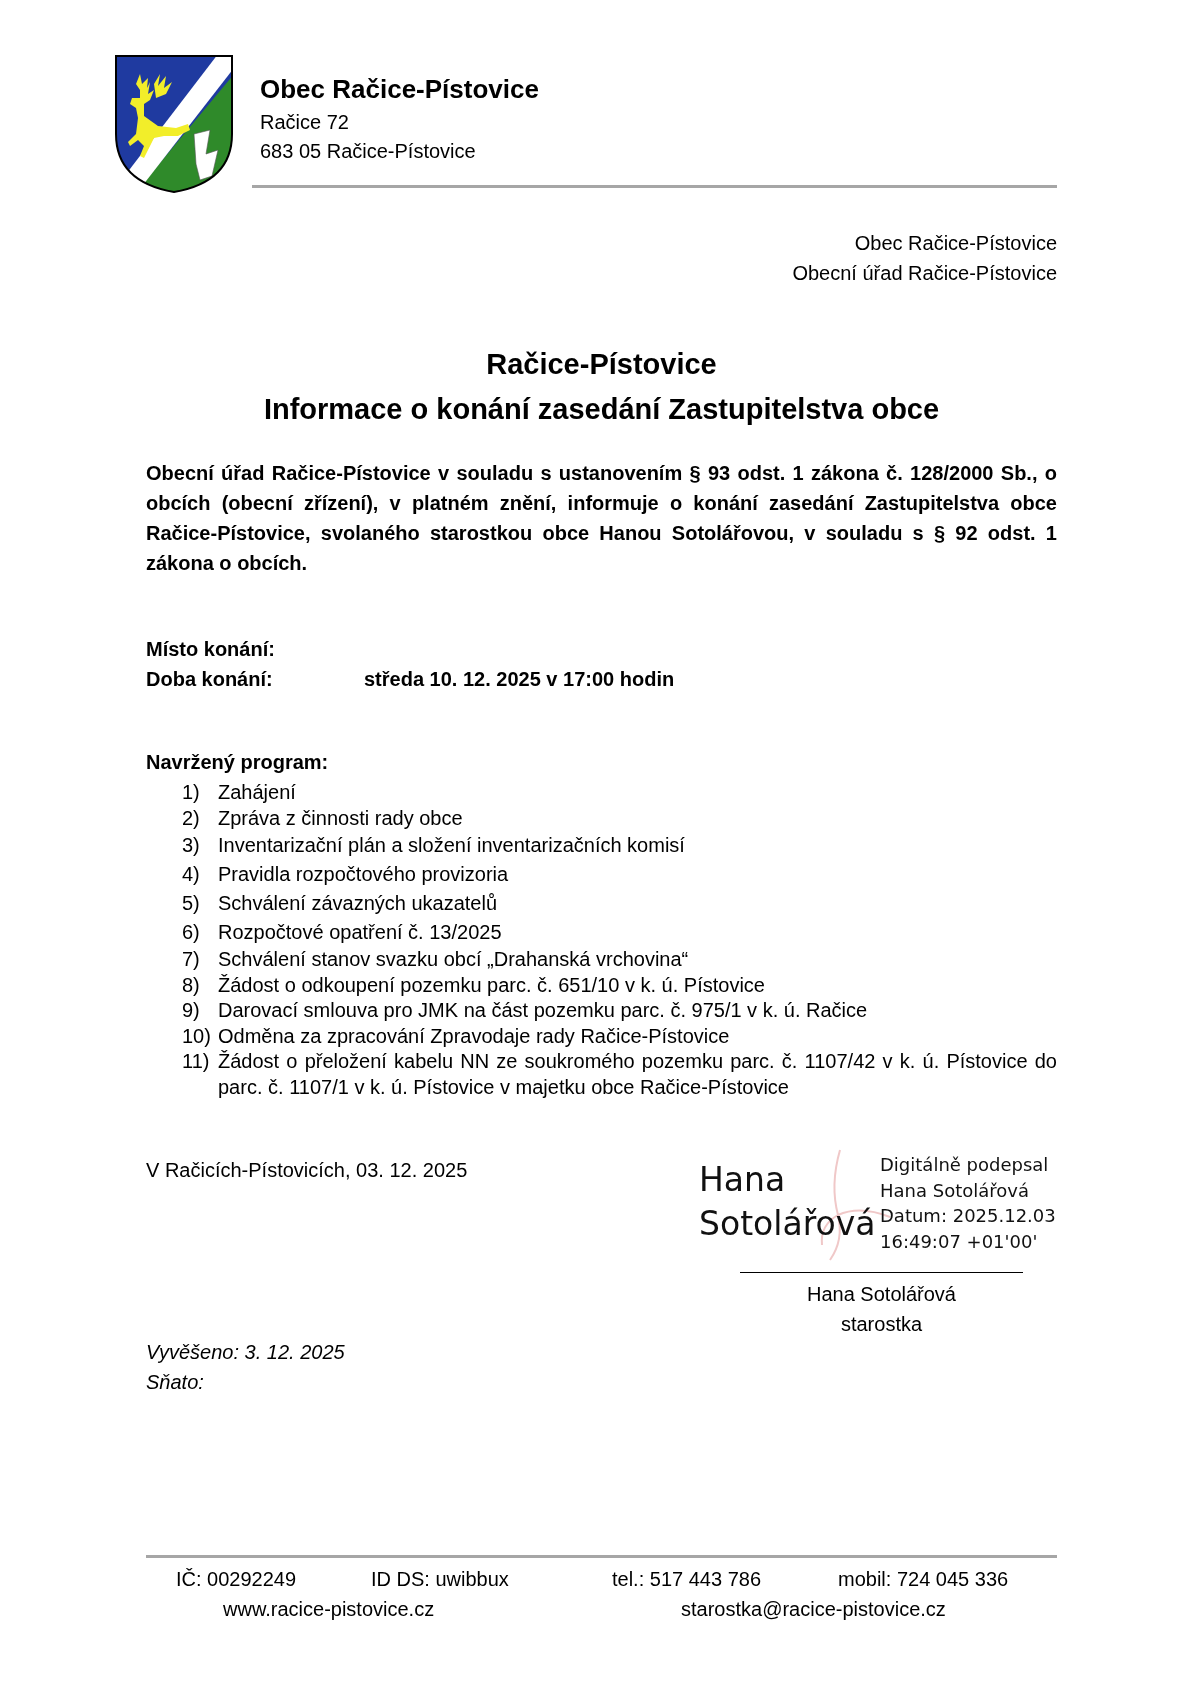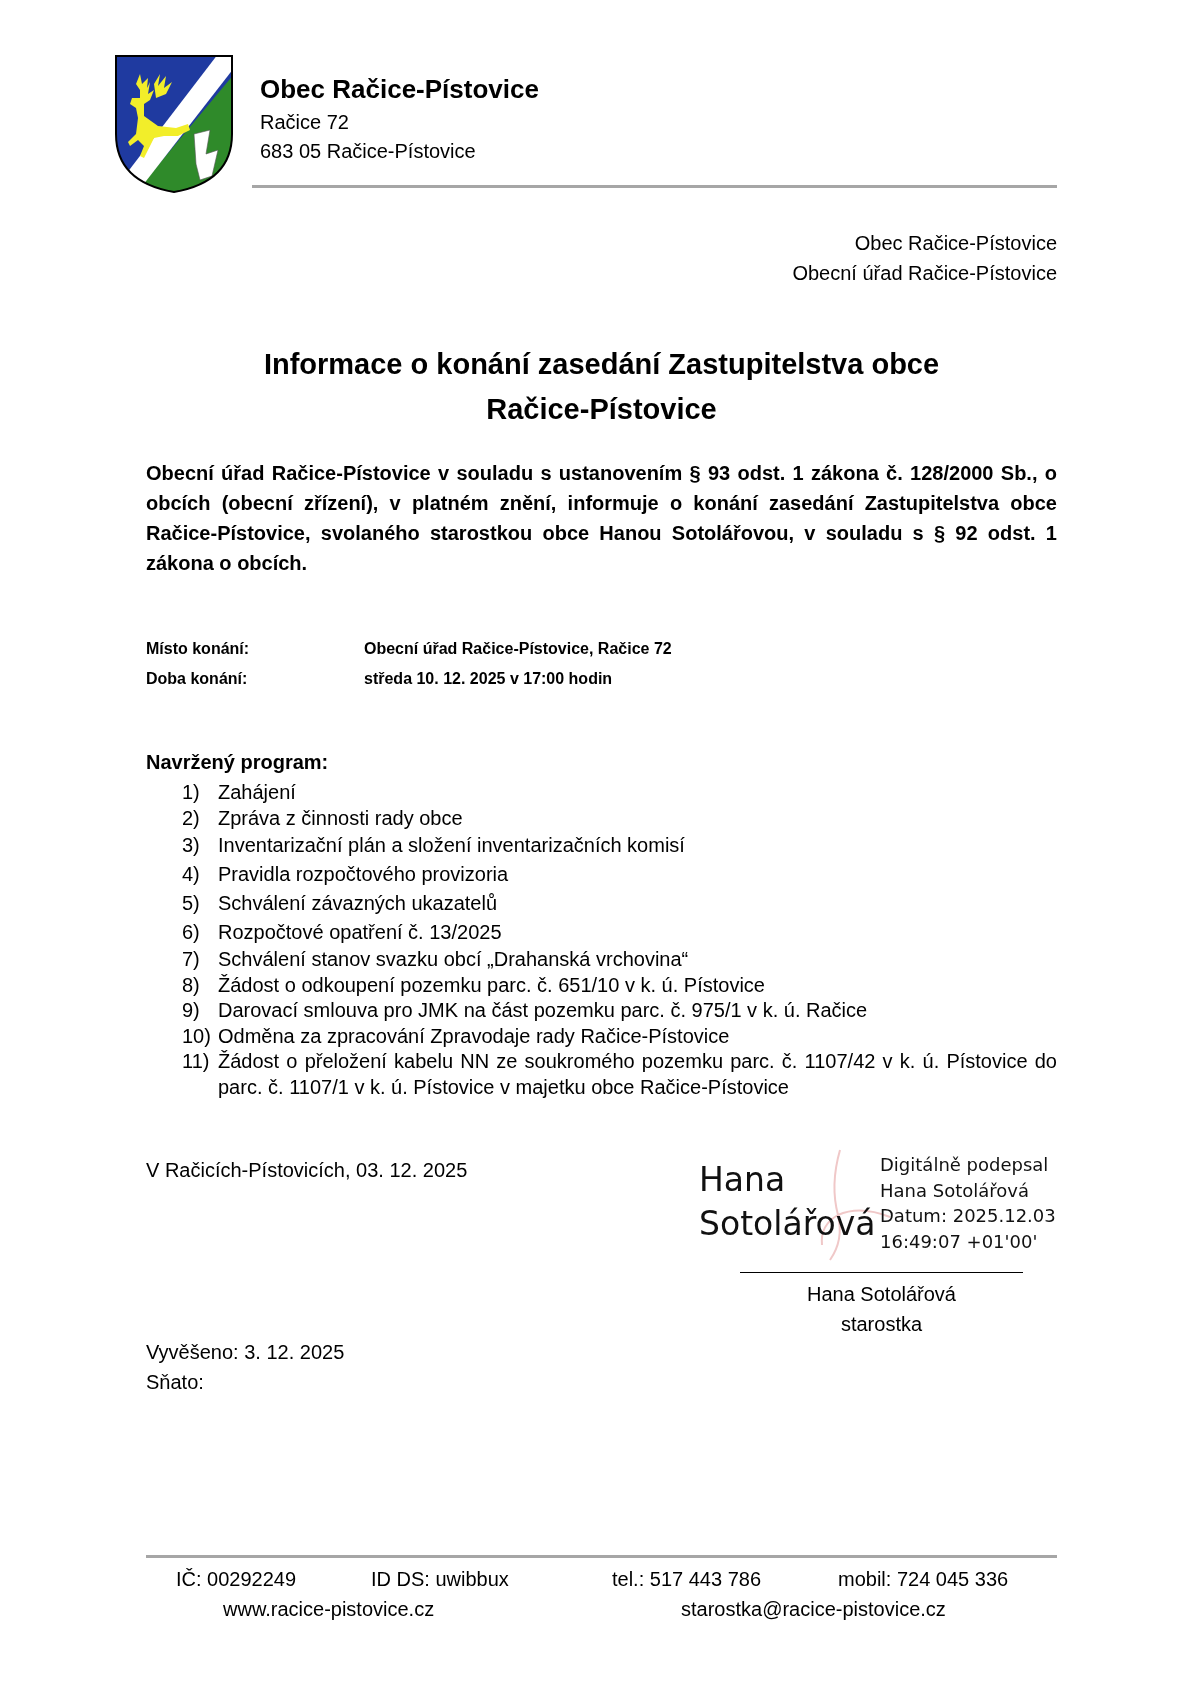--- a/index.html
+++ b/index.html
@@ -9,36 +9,36 @@
   }
   .abs { position: absolute; }
   .crest { left: 114px; top: 54px; width: 120px; height: 140px; }
   .org-name { left: 260px; top: 74px; font-size: 26px; font-weight: bold; }
   .org-addr1 { left: 260px; top: 111px; font-size: 20px; }
   .org-addr2 { left: 260px; top: 140px; font-size: 20px; }
   .hdr-rule { left: 252px; top: 185px; width: 805px; height: 3px; background: #a6a6a6; }
   .recipient { right: 133px; top: 228px; text-align: right; font-size: 20px; line-height: 30px; }
   .title { left: 146px; width: 911px; top: 342px; text-align: center; font-size: 29px; font-weight: bold; line-height: 45px; }
   .intro { left: 146px; width: 911px; top: 458px; font-size: 20px; line-height: 30px; text-align: justify; font-weight: bold; }
-  .details { left: 146px; top: 634px; font-size: 16px; font-weight: bold; line-height: 30px; }
+  .details { left: 146px; top: 634px; font-size: 20px; font-weight: bold; line-height: 30px; }
   .details .row { display: flex; }
   .details .lbl { width: 218px; }
   .program-hdr { left: 146px; top: 751px; font-size: 20px; font-weight: bold; text-align: right; }
   .program { left: 182px; top: 780px; width: 875px; font-size: 20px; }
   .prog-item { display: flex; line-height: 25.5px; }
   .prog-item .num { width: 36px; flex: none; }
   .prog-item .txt { flex: 1; text-align: justify; }
   .prog-item.tall { line-height: 29px; }
   .place-date { left: 146px; top: 1159px; font-size: 20px; }
   .sig-name-big { left: 699px; top: 1158px; font-family: "DejaVu Sans", sans-serif; font-size: 33px; line-height: 44px; color: #111; }
   .sig-info { left: 880px; top: 1152px; font-family: "DejaVu Sans", sans-serif; font-size: 18px; line-height: 25.5px; color: #111; }
   .sig-mark { left: 810px; top: 1145px; width: 90px; height: 120px; }
   .sig-line { left: 740px; top: 1272px; width: 283px; height: 1px; background: #000; }
   .sig-person { left: 740px; width: 283px; top: 1279px; text-align: center; font-size: 20px; line-height: 30px; }
-  .posted { left: 146px; top: 1337px; font-size: 20px; line-height: 30px; }
+  .posted { left: 146px; top: 1337px; font-size: 20px; line-height: 30px; font-style: italic; }
   .ftr-rule { left: 146px; top: 1555px; width: 911px; height: 3px; background: #a6a6a6; }
   .ftr { font-size: 20px; }
   .ftr-ic { left: 176px; top: 1568px; }
   .ftr-ds { left: 371px; top: 1568px; }
   .ftr-tel { left: 612px; top: 1568px; }
   .ftr-mob { left: 838px; top: 1568px; }
   .ftr-web { left: 223px; top: 1598px; }
   .ftr-mail { left: 681px; top: 1598px; }
 </style>
 </head>
@@ -67,30 +67,29 @@
 <div class="abs org-addr1">Račice 72</div>
 <div class="abs org-addr2">683 05 Račice-Pístovice</div>
 <div class="abs hdr-rule"></div>
 
 <div class="abs recipient">
   <div>Obec Račice-Pístovice</div>
   <div>Obecní úřad Račice-Pístovice</div>
 </div>
 
 <div class="abs title">
+  <div>Račice-Pístovice</div>
   <div>Informace o konání zasedání Zastupitelstva obce</div>
-  <div>Račice-Pístovice</div>
 </div>
 
 <div class="abs intro"><span>Obecní úřad Račice-Pístovice v souladu s ustanovením § 93 odst. 1 zákona č. 128/2000 Sb., o obcích (obecní zřízení), v platném znění, informuje o konání </span><b>zasedání Zastupitelstva obce Račice-Pístovice,</b><span> svolaného starostkou obce Hanou Sotolářovou, v souladu s § 92 odst. 1 zákona o obcích.</span></div>
 
 <div class="abs details">
   <div class="row">
     <span class="lbl">Místo konání:</span>
-    <span>Obecní úřad Račice-Pístovice, Račice 72</span>
   </div>
   <div class="row">
     <span class="lbl">Doba konání:</span>
     <span>středa 10. 12. 2025 v 17:00 hodin</span>
   </div>
 </div>
 
 <div class="abs program-hdr">Navržený program:</div>
 <div class="abs program" id="program-list">
     <div class="prog-item">

